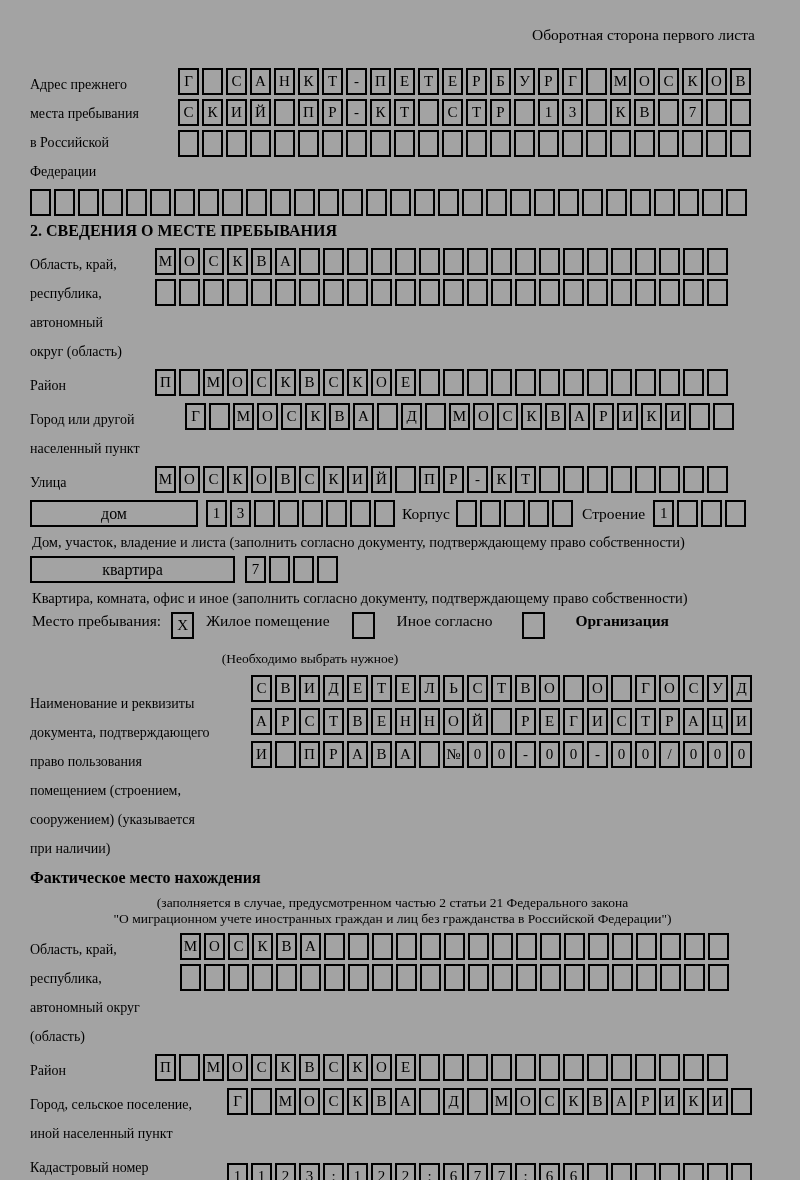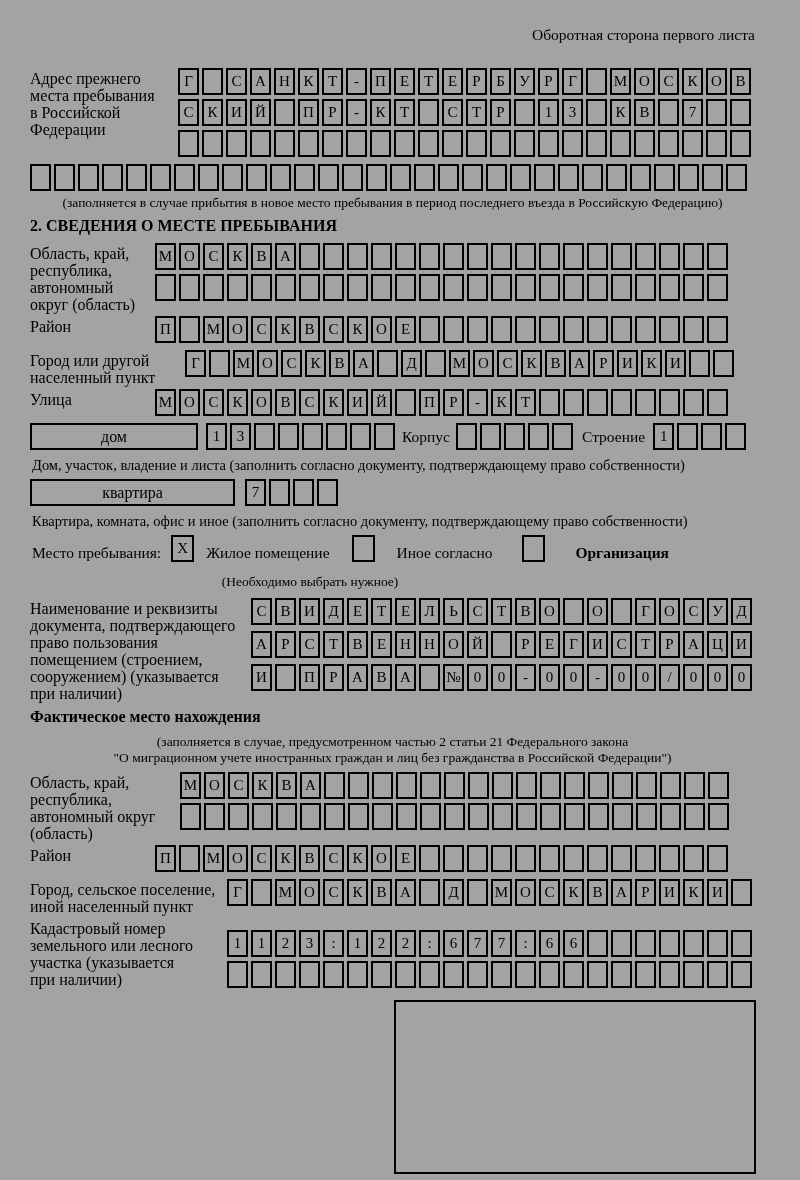--- a/index.html
+++ b/index.html
@@ -11,36 +11,36 @@
   .title { text-align:right; font-size:15.5px; margin:16px 0 24px 0; }
 
   .cellrow { white-space:nowrap; height:27px; margin-bottom:4px; }
   .cell {
     display:inline-block; box-sizing:border-box; width:21px; height:27px;
     border:2px solid #000; margin-right:3px; text-align:center;
     font-size:15px; line-height:23px; vertical-align:top;
     font-family:"Liberation Serif", serif;
   }
   .frow { display:flex; align-items:flex-start; margin-bottom:3px; }
-  .flabel { font-size:16px; line-height:17px; white-space:pre-line; padding-top:2px; }
+  .flabel { font-size:14px; line-height:29px; white-space:pre-line; padding-top:2px; }
   .w125 { width:125px; } .w148 { width:148px; } .w155 { width:155px; }
-  .w150 { width:150px; } .w200 { width:200px; } .w198 { width:198px; } .w225 { width:225px; }
+  .w150 { width:150px; } .w200 { width:200px; } .w198 { width:198px; } .w225 { width:225px;margin-top:12px; }
   .note { font-size:13.5px; text-align:center; margin:2px 0 6px 0; white-space:pre-line; }
   .h2 { font-size:16px; font-weight:bold; text-align:left; margin:6px 0 8px 0; }
   .caption { font-size:14.5px; margin:0 0 5px 2px; }
 
   .field-box {
     box-sizing:border-box; border:2px solid #000; height:27px;
     text-align:center; font-size:16px; line-height:23px; display:inline-block;
     vertical-align:top;
   }
   .inline-lab { font-size:15.5px; line-height:27px; display:inline-block; vertical-align:top; }
   .house-row, .apt-row { white-space:nowrap; margin-bottom:3px; }
 
-  .stay-row { display:flex; align-items:flex-end; font-size:15.5px; margin:4px 0 2px 2px; }
+  .stay-row { display:flex; align-items:flex-start; font-size:15.5px; margin:4px 0 2px 2px; }
   .checkbox {
     display:inline-block; box-sizing:border-box; width:23px; height:27px;
     border:2px solid #000; text-align:center; font-size:15px; line-height:23px;
   }
   .stay-note { width:560px; text-align:center; font-size:13.5px; margin:12px 0 8px 0; }
 
   .doc-rows .cellrow { margin-bottom:6px; }
 
   .cad-cells { padding-top:12px; }
 
@@ -59,21 +59,20 @@
 места пребывания
 в Российской
 Федерации</div>
     <div>
       <div class="cellrow"><span class="cell">Г</span><span class="cell"></span><span class="cell">С</span><span class="cell">А</span><span class="cell">Н</span><span class="cell">К</span><span class="cell">Т</span><span class="cell">-</span><span class="cell">П</span><span class="cell">Е</span><span class="cell">Т</span><span class="cell">Е</span><span class="cell">Р</span><span class="cell">Б</span><span class="cell">У</span><span class="cell">Р</span><span class="cell">Г</span><span class="cell"></span><span class="cell">М</span><span class="cell">О</span><span class="cell">С</span><span class="cell">К</span><span class="cell">О</span><span class="cell">В</span></div>
       <div class="cellrow"><span class="cell">С</span><span class="cell">К</span><span class="cell">И</span><span class="cell">Й</span><span class="cell"></span><span class="cell">П</span><span class="cell">Р</span><span class="cell">-</span><span class="cell">К</span><span class="cell">Т</span><span class="cell"></span><span class="cell">С</span><span class="cell">Т</span><span class="cell">Р</span><span class="cell"></span><span class="cell">1</span><span class="cell">3</span><span class="cell"></span><span class="cell">К</span><span class="cell">В</span><span class="cell"></span><span class="cell">7</span><span class="cell"></span><span class="cell"></span></div>
       <div class="cellrow"><span class="cell"></span><span class="cell"></span><span class="cell"></span><span class="cell"></span><span class="cell"></span><span class="cell"></span><span class="cell"></span><span class="cell"></span><span class="cell"></span><span class="cell"></span><span class="cell"></span><span class="cell"></span><span class="cell"></span><span class="cell"></span><span class="cell"></span><span class="cell"></span><span class="cell"></span><span class="cell"></span><span class="cell"></span><span class="cell"></span><span class="cell"></span><span class="cell"></span><span class="cell"></span><span class="cell"></span></div>
     </div>
   </div>
   <div class="cellrow"><span class="cell"></span><span class="cell"></span><span class="cell"></span><span class="cell"></span><span class="cell"></span><span class="cell"></span><span class="cell"></span><span class="cell"></span><span class="cell"></span><span class="cell"></span><span class="cell"></span><span class="cell"></span><span class="cell"></span><span class="cell"></span><span class="cell"></span><span class="cell"></span><span class="cell"></span><span class="cell"></span><span class="cell"></span><span class="cell"></span><span class="cell"></span><span class="cell"></span><span class="cell"></span><span class="cell"></span><span class="cell"></span><span class="cell"></span><span class="cell"></span><span class="cell"></span><span class="cell"></span><span class="cell"></span></div>
-  <div class="note">(заполняется в случае прибытия в новое место пребывания в период последнего въезда в Российскую Федерацию)</div>
 
   <div class="h2">2. СВЕДЕНИЯ О МЕСТЕ ПРЕБЫВАНИЯ</div>
 
   <div class="frow">
     <div class="flabel w125">Область, край,
 республика,
 автономный
 округ (область)</div>
     <div>
       <div class="cellrow"><span class="cell">М</span><span class="cell">О</span><span class="cell">С</span><span class="cell">К</span><span class="cell">В</span><span class="cell">А</span><span class="cell"></span><span class="cell"></span><span class="cell"></span><span class="cell"></span><span class="cell"></span><span class="cell"></span><span class="cell"></span><span class="cell"></span><span class="cell"></span><span class="cell"></span><span class="cell"></span><span class="cell"></span><span class="cell"></span><span class="cell"></span><span class="cell"></span><span class="cell"></span><span class="cell"></span><span class="cell"></span></div>

